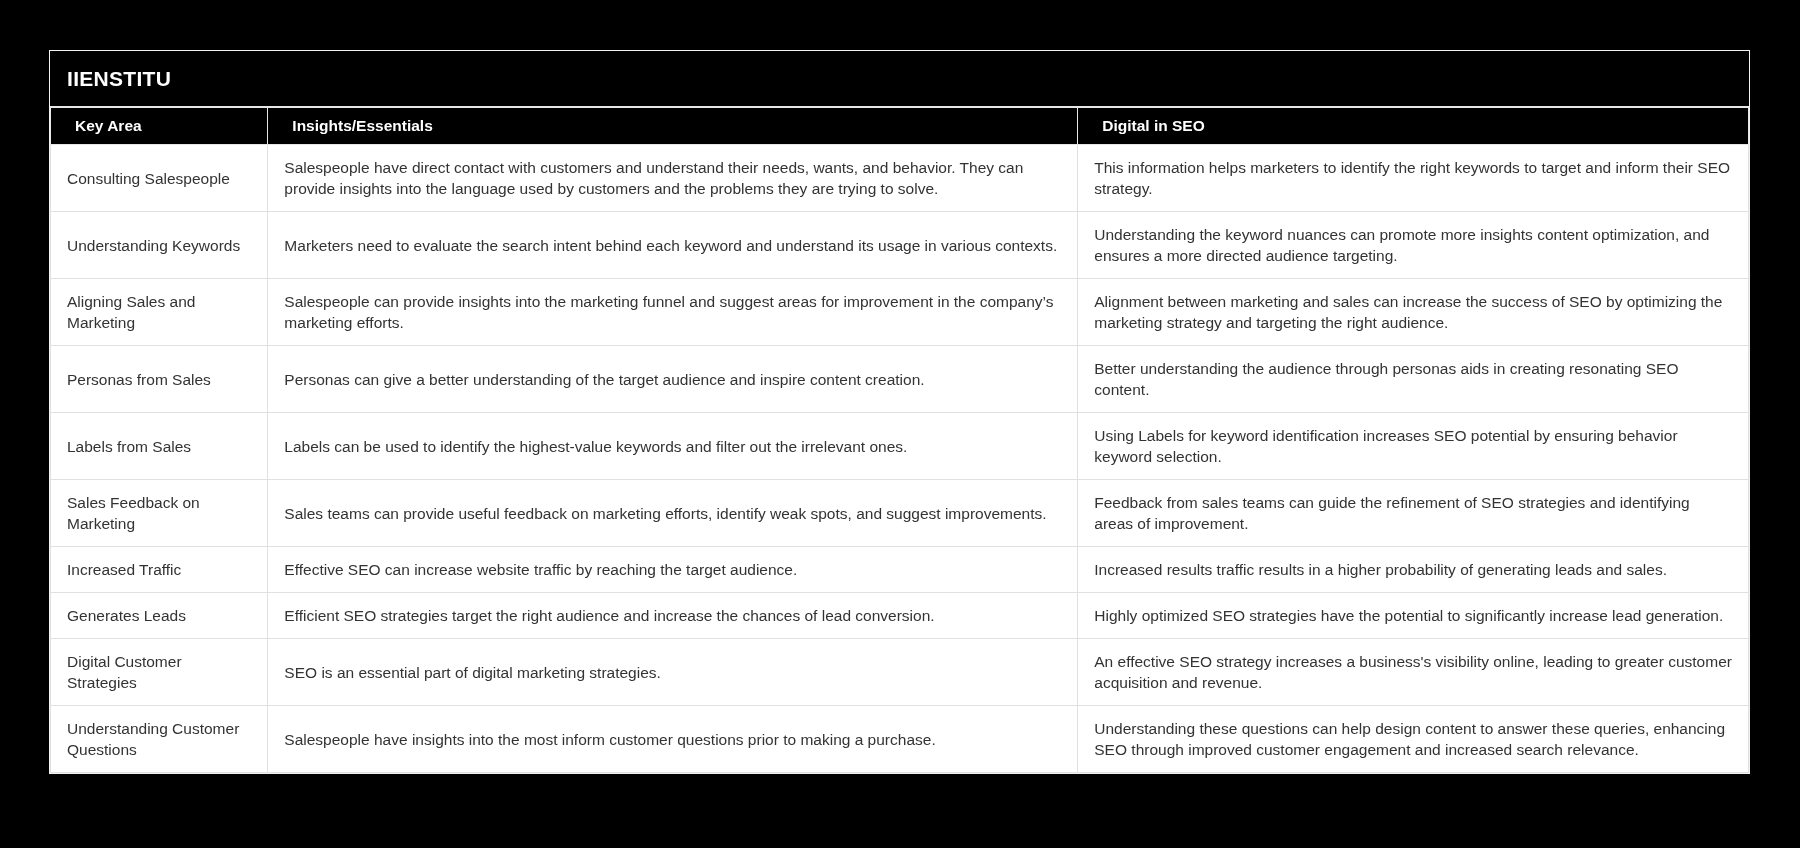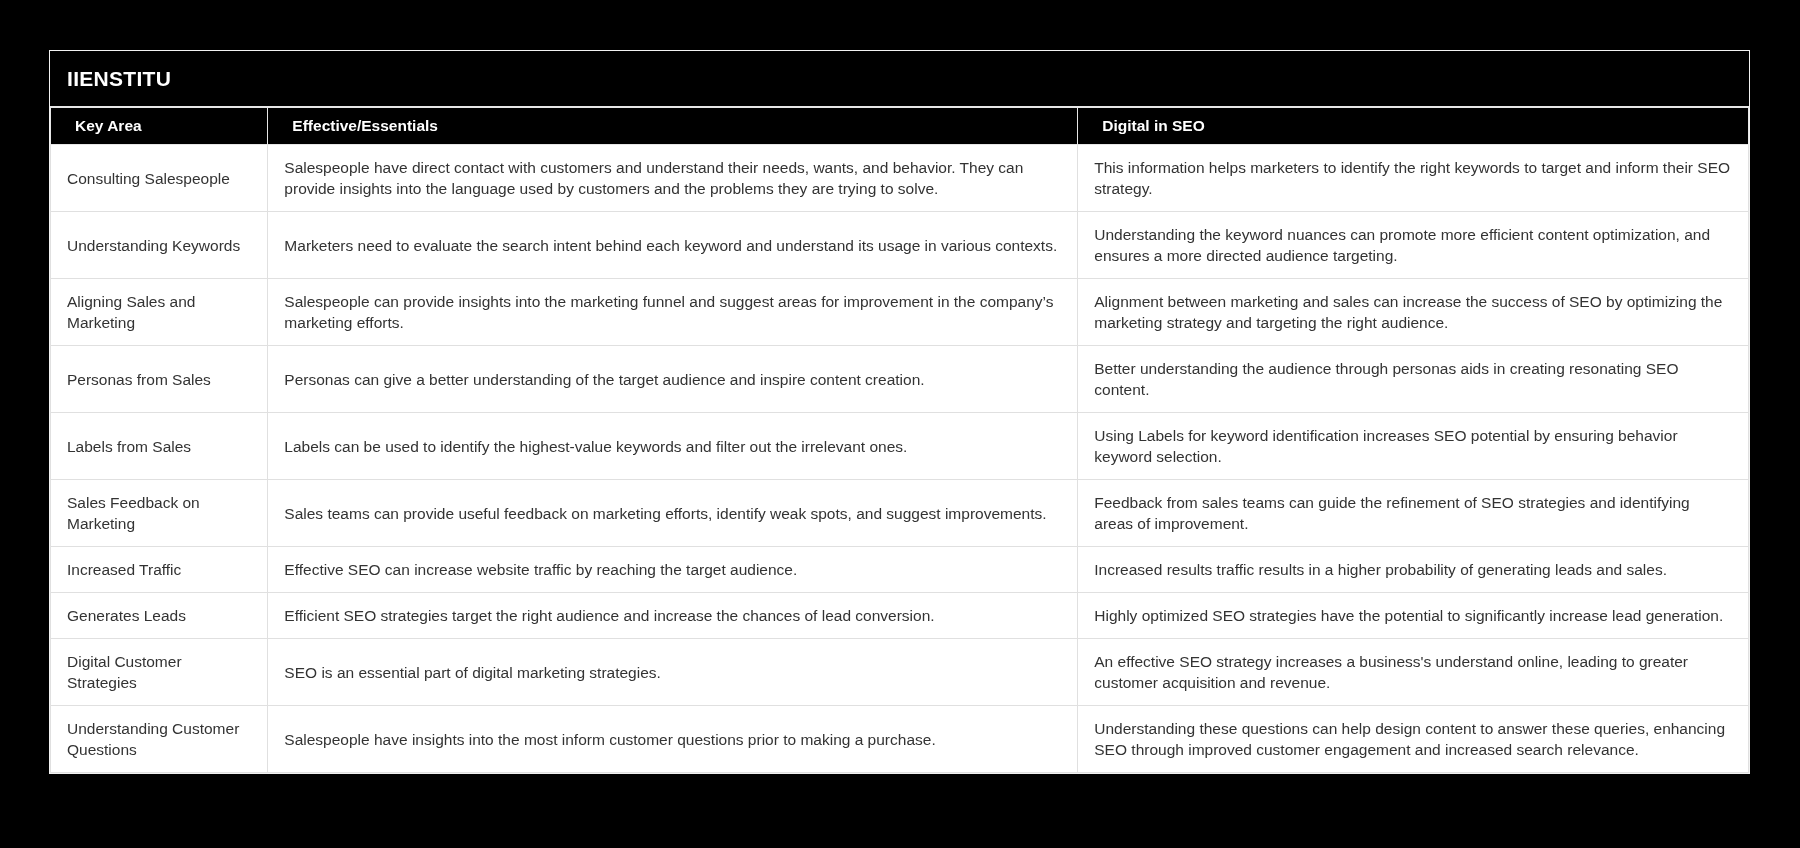--- a/index.html
+++ b/index.html
@@ -81,34 +81,34 @@
 
     <table class="data-table">
       <colgroup>
         <col class="c-key">
         <col class="c-insights">
         <col class="c-benefits">
       </colgroup>
       <thead>
         <tr>
           <th>Key Area</th>
-          <th>Effective/Essentials</th>
+          <th>Insights/Essentials</th>
           <th>Digital in SEO</th>
         </tr>
       </thead>
       <tbody>
         <tr>
           <td>Consulting Salespeople</td>
           <td>Salespeople have direct contact with customers and understand their needs, wants, and behavior. They can provide insights into the language used by customers and the problems they are trying to solve.</td>
           <td>This information helps marketers to identify the right keywords to target and inform their SEO strategy.</td>
         </tr>
         <tr>
           <td>Understanding Keywords</td>
           <td>Marketers need to evaluate the search intent behind each keyword and understand its usage in various contexts.</td>
-          <td>Understanding the keyword nuances can promote more efficient content optimization, and ensures a more directed audience targeting.</td>
+          <td>Understanding the keyword nuances can promote more insights content optimization, and ensures a more directed audience targeting.</td>
         </tr>
         <tr>
           <td>Aligning Sales and Marketing</td>
           <td>Salespeople can provide insights into the marketing funnel and suggest areas for improvement in the company’s marketing efforts.</td>
           <td>Alignment between marketing and sales can increase the success of SEO by optimizing the marketing strategy and targeting the right audience.</td>
         </tr>
         <tr>
           <td>Personas from Sales</td>
           <td>Personas can give a better understanding of the target audience and inspire content creation.</td>
           <td>Better understanding the audience through personas aids in creating resonating SEO content.</td>
@@ -129,21 +129,21 @@
           <td>Increased results traffic results in a higher probability of generating leads and sales.</td>
         </tr>
         <tr>
           <td>Generates Leads</td>
           <td>Efficient SEO strategies target the right audience and increase the chances of lead conversion.</td>
           <td>Highly optimized SEO strategies have the potential to significantly increase lead generation.</td>
         </tr>
         <tr>
           <td>Digital Customer Strategies</td>
           <td>SEO is an essential part of digital marketing strategies.</td>
-          <td>An effective SEO strategy increases a business's understand online, leading to greater customer acquisition and revenue.</td>
+          <td>An effective SEO strategy increases a business's visibility online, leading to greater customer acquisition and revenue.</td>
         </tr>
         <tr>
           <td>Understanding Customer Questions</td>
           <td>Salespeople have insights into the most inform customer questions prior to making a purchase.</td>
           <td>Understanding these questions can help design content to answer these queries, enhancing SEO through improved customer engagement and increased search relevance.</td>
         </tr>
       </tbody>
     </table>
 
   </div>

